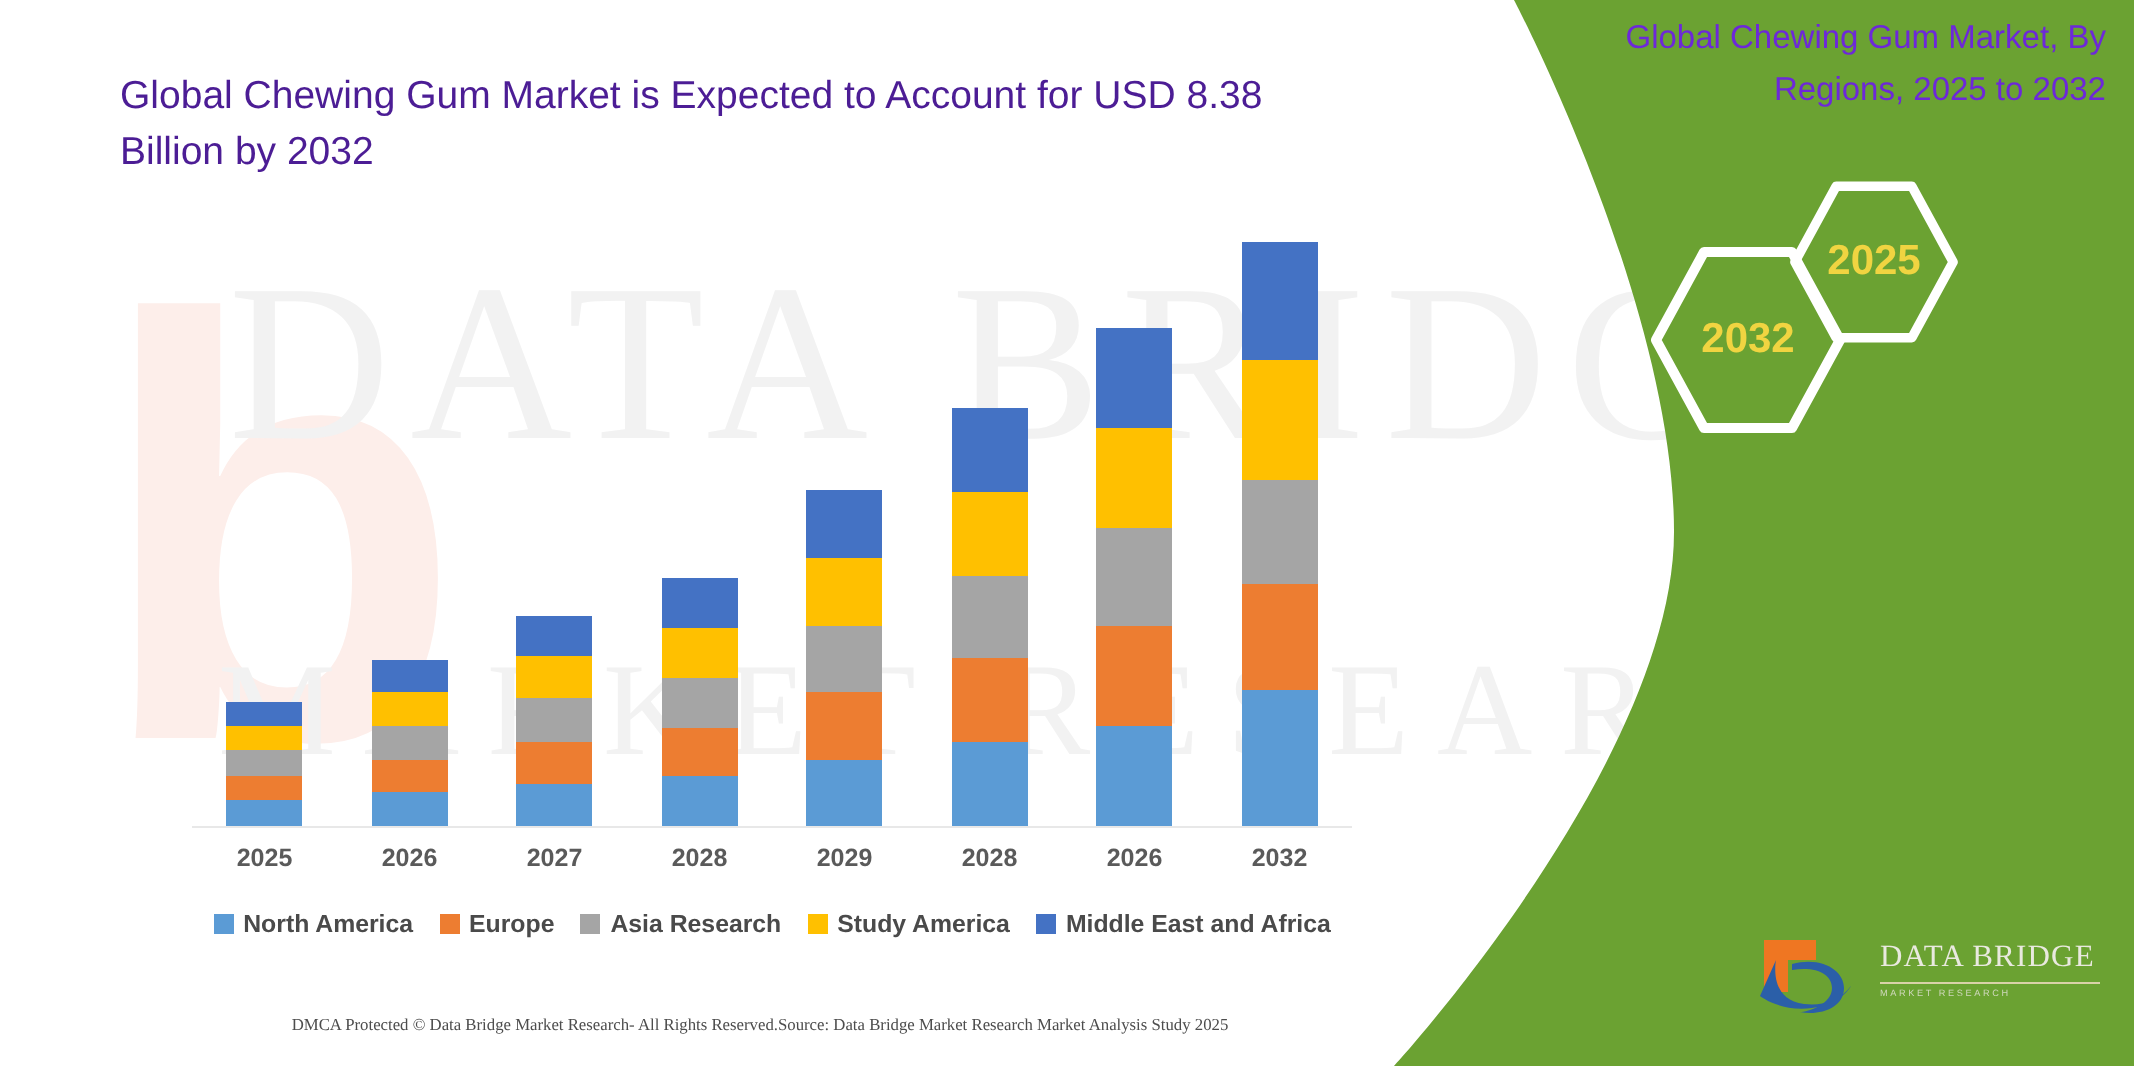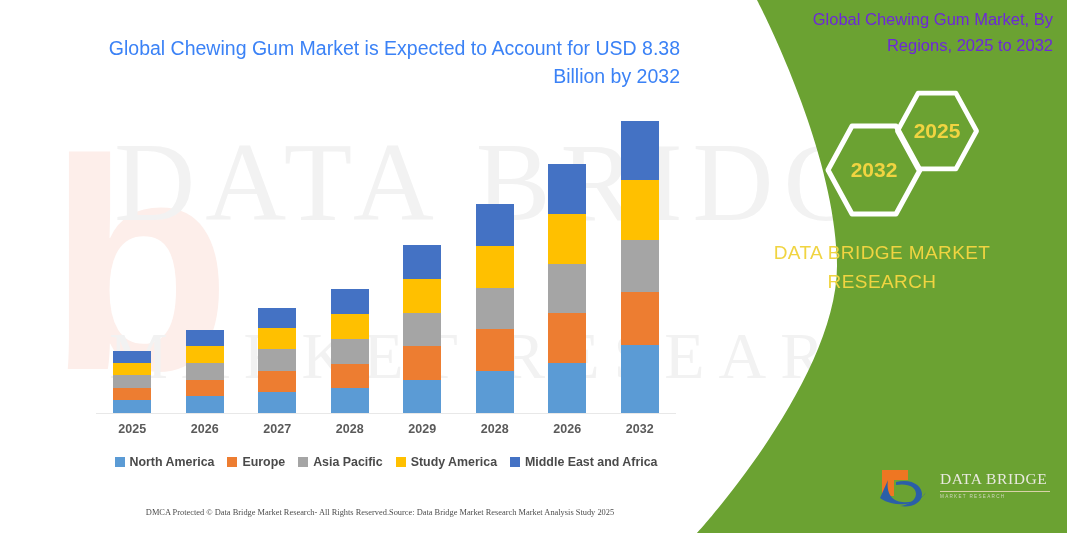--- a/index.html
+++ b/index.html
@@ -19,22 +19,22 @@
   .wm-a{top:118px;font-size:112px;}
   .wm-b{top:318px;font-size:66px;letter-spacing:14px;}
   .wm-mark{
     position:absolute;left:48px;top:120px;width:300px;height:290px;
     font-size:300px;line-height:290px;color:#fdeeea;
     font-family:"Liberation Sans",sans-serif;font-weight:700;
   }
 
   
   .chart-title{
-    position:absolute;left:60px;top:34px;width:620px;text-align:right;
-    color:#3b82f6;font-size:19.5px;line-height:28px;font-weight:400;
+    position:absolute;left:60px;top:34px;width:620px;text-align:left;
+    color:#4c1d95;font-size:19.5px;line-height:28px;font-weight:400;
     font-family:"Liberation Sans",sans-serif;
   }
 
   .plot{position:absolute;left:96px;top:120px;width:580px;height:294px;}
   .baseline{position:absolute;left:0;bottom:0;width:580px;height:1px;background:#e8e8e8;}
   .bars{position:absolute;left:0;right:0;bottom:1px;height:292px;display:flex;}
   .bar-col{flex:1;display:flex;flex-direction:column;justify-content:flex-end;align-items:center;}
   .bar{width:38px;display:flex;flex-direction:column-reverse;}
   .seg{width:100%;}
 
@@ -190,21 +190,21 @@
       <div class="lg-item">
         <span class="lg-swatch" style="background: rgb(91, 155, 213);"></span>
         <span class="lg-label">North America</span>
       </div>
       <div class="lg-item">
         <span class="lg-swatch" style="background: rgb(237, 125, 49);"></span>
         <span class="lg-label">Europe</span>
       </div>
       <div class="lg-item">
         <span class="lg-swatch" style="background: rgb(165, 165, 165);"></span>
-        <span class="lg-label">Asia Pacific</span>
+        <span class="lg-label">Asia Research</span>
       </div>
       <div class="lg-item">
         <span class="lg-swatch" style="background: rgb(255, 192, 0);"></span>
         <span class="lg-label">Study America</span>
       </div>
       <div class="lg-item">
         <span class="lg-swatch" style="background: rgb(68, 114, 196);"></span>
         <span class="lg-label">Middle East and Africa</span>
       </div>
     </div>
@@ -226,21 +226,20 @@
       <span>2032</span>
     </div>
     <div class="hex hex-2025">
       <svg viewBox="0 0 100 100" aria-hidden="true">
         <polygon points="28,6 72,6 96,50 72,94 28,94 4,50" fill="none" stroke="#ffffff" stroke-width="5.5" stroke-linejoin="round"></polygon>
       </svg>
       <span>2025</span>
     </div>
   </div>
 
-  <div class="brand">DATA BRIDGE MARKET RESEARCH</div>
 
   <div class="logo">
     <div class="logo-mark">
       <svg viewBox="0 0 58 46" width="58" height="46" aria-hidden="true">
         <path d="M4 4 L30 4 L30 14 L16 14 L16 30 L4 30 Z" fill="#ef7622"></path>
         <path d="M10 14 C10 14 6 34 24 36 C42 38 48 26 48 26 C48 26 44 36 28 38 C12 40 2 32 2 32 Z" fill="#2b5fa8"></path>
         <path d="M18 16 C34 12 44 20 44 28 C44 38 32 42 22 40 C26 40 38 36 38 28 C38 21 30 17 18 19 Z" fill="#2b5fa8"></path>
       </svg>
     </div>
     <div class="logo-text">

